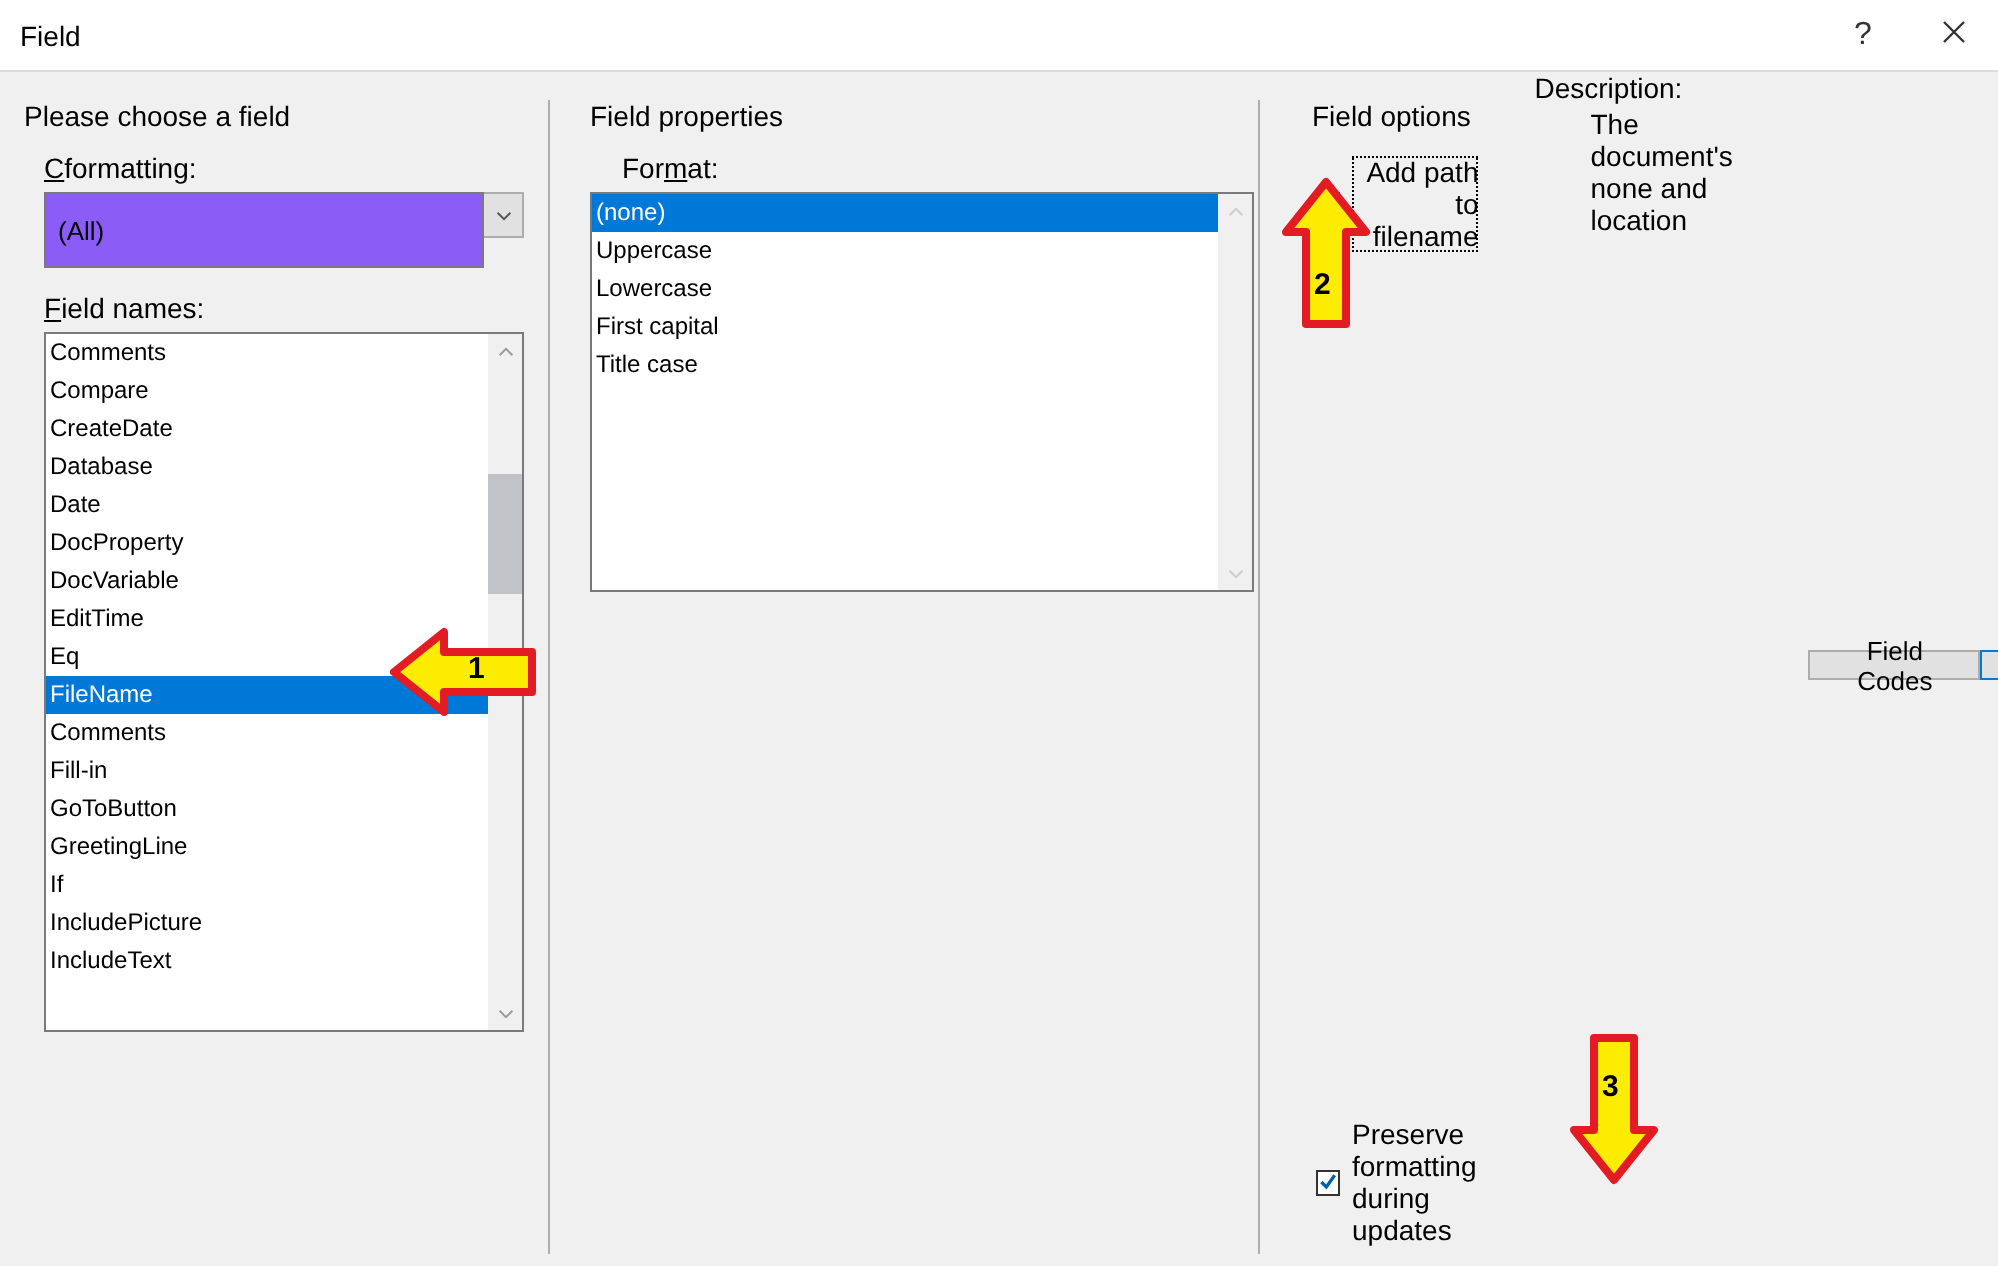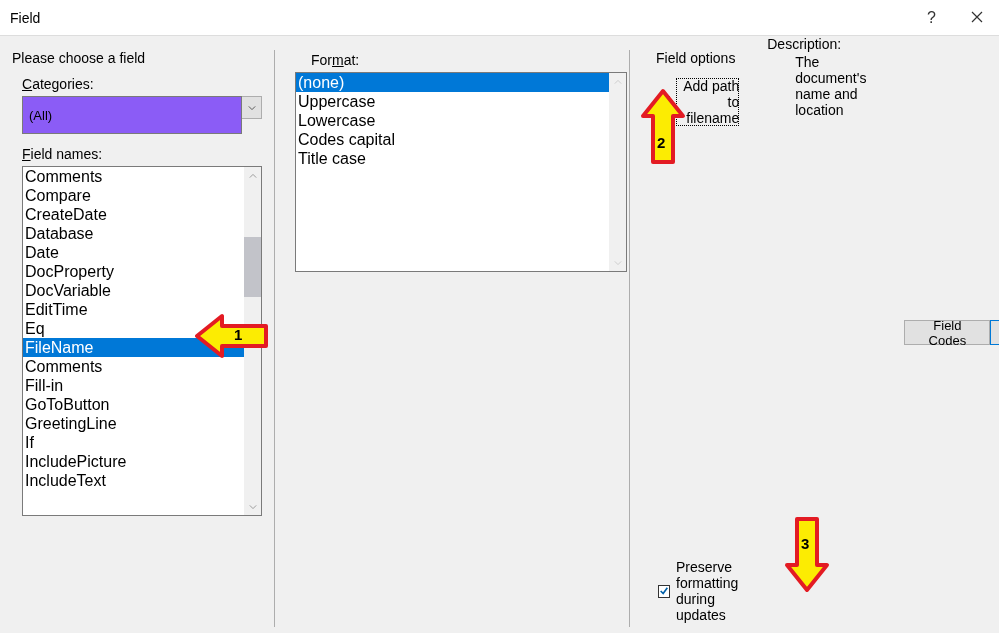--- a/index.html
+++ b/index.html
@@ -101,21 +101,21 @@
       overflow: hidden;
       position: relative;
       display: flex;
     }
     .listbox.fieldnames {
       margin: 0 10px 0 10px;
       height: 350px;
     }
     .listbox .items {
       flex: 1;
-      font-size: 16px;
+      font-size: 12px;
       line-height: 19px;
     }
     .listbox .item {
       padding: 0 2px;
       white-space: nowrap;
     }
     .listbox .item.selected {
       background: #0078d7;
       color: #fff;
     }
@@ -157,21 +157,21 @@
     .desc-label { font-size: 14px; margin-bottom: 2px; }
     .desc-text { font-size: 14px; margin-left: 28px; }
 
     .footer {
       display: flex;
       padding: 8px 16px 12px 16px;
       align-items: center;
     }
     .footer-spacer { flex: 1; }
     .btn {
-      height: 25px;
+      height: 15px;
       min-width: 86px;
       border: 1px solid #adadad;
       background: #e1e1e1;
       font-size: 13px;
       padding: 0 14px;
       display: flex; align-items: center; justify-content: center;
       font-family: inherit;
     }
     .btn.primary { border: 1px solid #0079d7; }
     .btn + .btn { margin-left: 12px; border-radius: 10px; }
@@ -212,21 +212,21 @@
         </svg>
     </span>
   </div>
 </div>
 
 <div class="content">
   <div class="main-area">
 
     <div class="col col-left">
       <div class="group-label">Please choose a field</div>
-      <div class="sub-label"><span class="u">C</span><span>ategories:</span></div>
+      <div class="sub-label"><span class="u">C</span><span>formatting:</span></div>
       <div class="combo">
         <input class="combo-input" readonly="" value="(All)" style="">
         <div class="combo-btn">
           <span><svg viewBox="0 0 10 10">
                 <path d="M1 3 L5 7 L9 3" stroke="#555" fill="none" stroke-width="1.2"></path>
               </svg></span>
         </div>
       </div>
       <div class="sub-label"><span class="u">F</span><span>ield names:</span></div>
       <div class="listbox fieldnames">
@@ -261,27 +261,28 @@
                 <path d="M1 3 L5 7 L9 3" stroke="#999" fill="none" stroke-width="1.2"></path>
               </svg>
             </div>
         </div>
       </div>
     </div>
 
     <div class="vdiv"></div>
 
     <div class="col col-mid">
+      <div class="group-label">Field properties</div>
       <div class="sub-label" style="margin-left:16px"><span>For</span><span class="u">m</span><span>at:</span></div>
       <div class="listbox formatlist">
         <div class="items" id="format-items">
             <div class="item selected">(none)</div>
             <div class="item">Uppercase</div>
             <div class="item">Lowercase</div>
-            <div class="item">Codes capital</div>
+            <div class="item">First capital</div>
             <div class="item">Title case</div>
           </div>
         <div class="scrollbar">
           <div class="sb-btn">
               <svg width="8" height="8" viewBox="0 0 10 10">
                 <path d="M1 7 L5 3 L9 7" stroke="#ccc" fill="none" stroke-width="1.2"></path>
               </svg>
             </div>
           <div class="sb-thumb fmt"></div>
           <div class="sb-btn">
@@ -312,21 +313,21 @@
                 <path d="M2 6 L5 9 L10 2" stroke="#0060a9" fill="none" stroke-width="2"></path>
               </svg></span>
         </div>
         <span><span>Preser</span><span class="u">v</span><span>e formatting during updates</span></span>
       </div>
     </div>
   </div>
 
   <div class="description">
     <div class="desc-label">Description:</div>
-    <div class="desc-text">The document's name and location</div>
+    <div class="desc-text">The document's none and location</div>
   </div>
 
   <div class="footer">
     <button class="btn fcodes">Field Codes</button>
     <div class="footer-spacer"></div>
     <button class="btn primary">OK</button>
     <button class="btn">Cancel</button>
   </div>
 </div>
 

